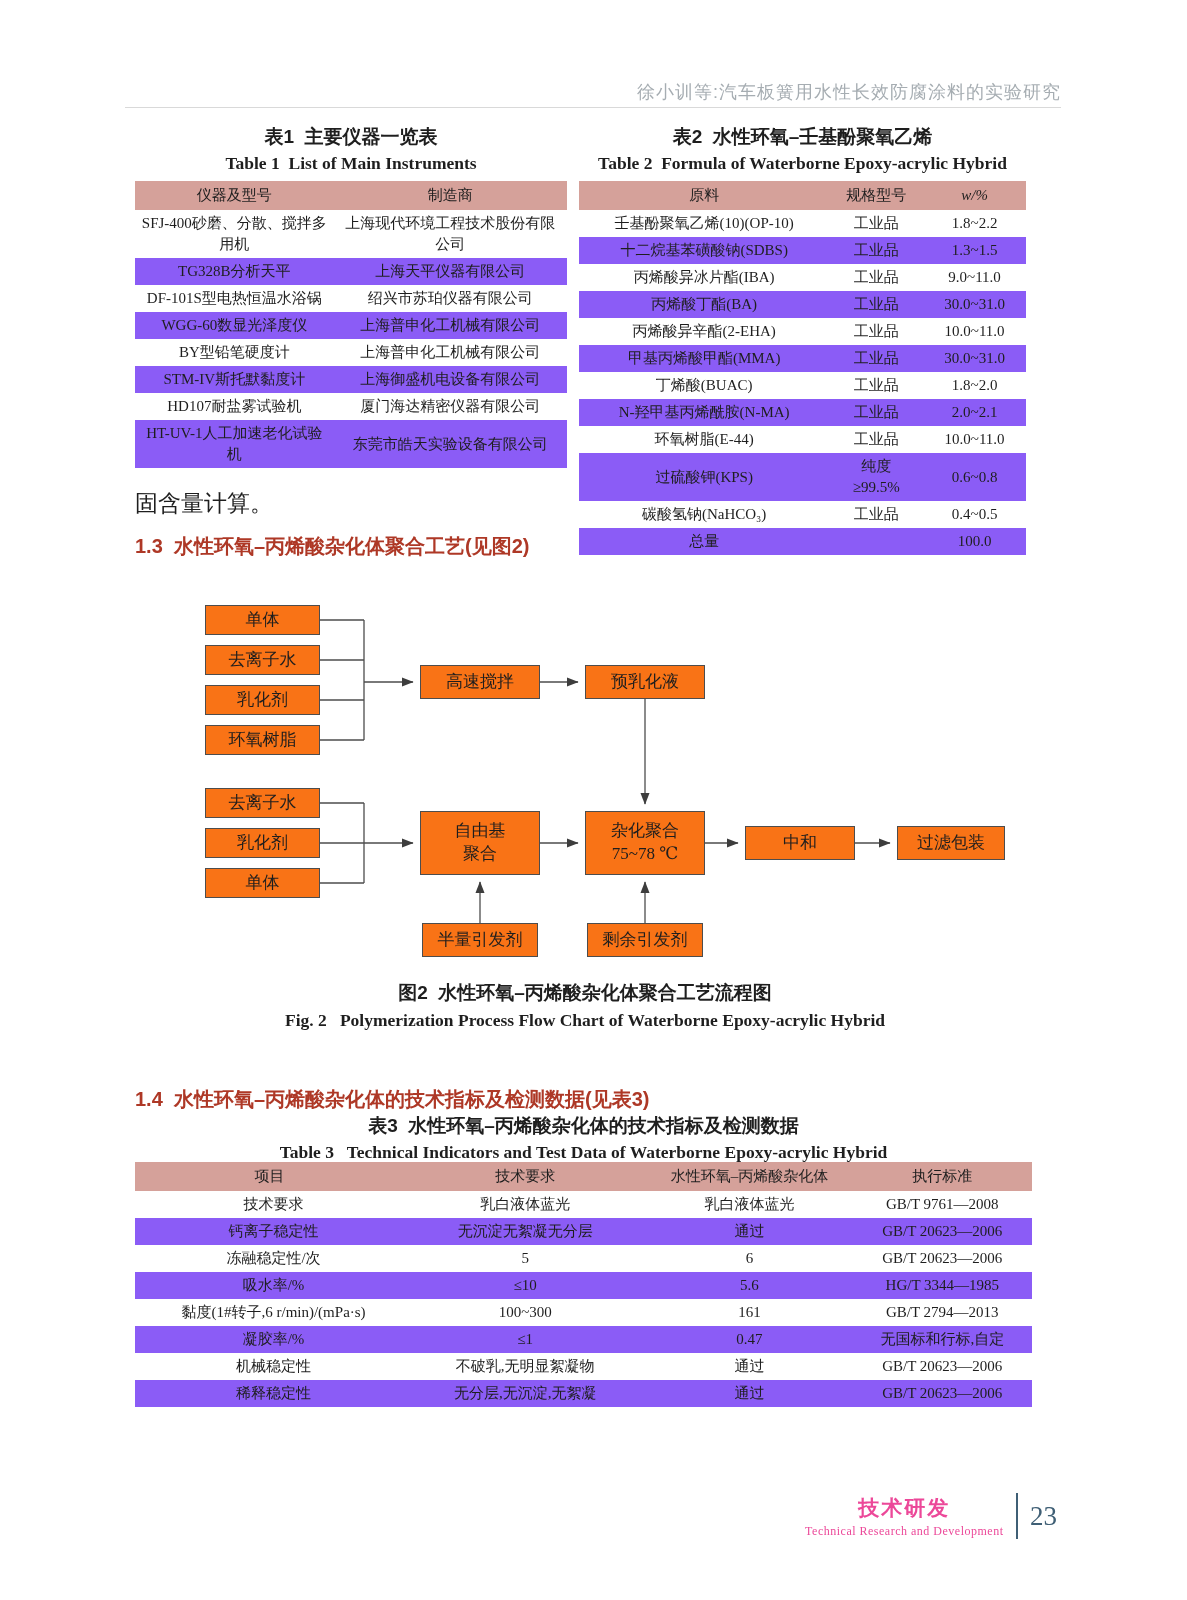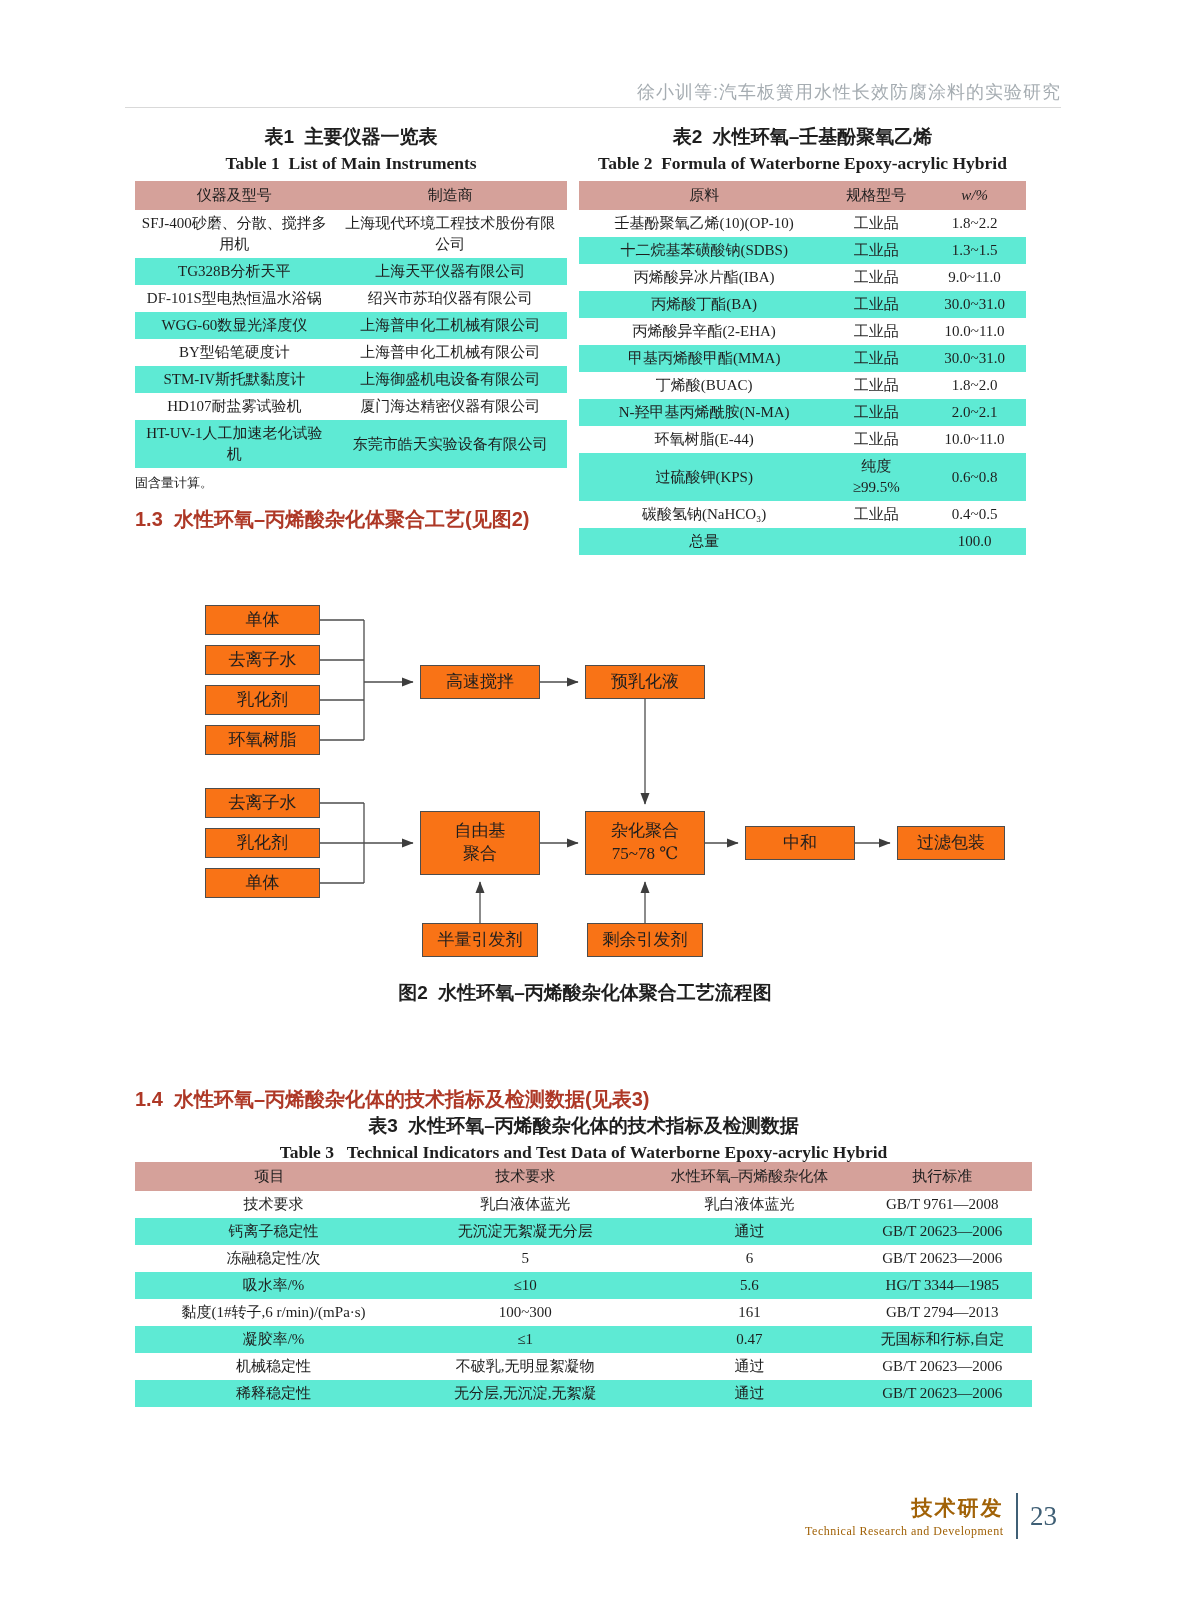--- a/index.html
+++ b/index.html
@@ -15,26 +15,26 @@
 
   
   .two-col{top:124px;left:135px;display:flex;gap:12px;align-items:flex-start;}
   .col-left{width:432px;}
   .col-right{width:447px;}
   .tcn{font-weight:bold;font-size:19px;text-align:center;white-space:pre-wrap;margin:0 0 3px 0;}
   .ten{font-weight:bold;font-size:17.5px;text-align:center;white-space:pre-wrap;margin:0 0 7px 0;}
   table{width:100%;border-collapse:collapse;font-size:15px;line-height:1.4;}
   th{background:#d5a19a;font-weight:normal;padding:4px 6px;text-align:center;}
   td{padding:3px 6px;text-align:center;vertical-align:middle;}
-  tr.alt{background:#5eead4;}
+  tr.alt{background:#8b5cf6;}
   td.l{text-align:center;margin-top:14px;}
   .pre{white-space:pre-line;}
   #tbl2 th:last-child{font-style:italic;}
 
-  .solid-text{margin:6px 0 0 0;font-size:13px;font-family:Liberation Serif, serif;}
+  .solid-text{margin:20px 0 0 0;font-size:23px;font-family:Liberation Serif, serif;}
   .sec{margin:14px 0 0 0;font-size:20px;font-weight:bold;color:#ae3826;white-space:pre-wrap;}
 
   
   .flow{top:593px;left:185px;width:800px;height:392px;}
   .flow svg{position:absolute;left:0;top:0;}
   .fb{position:absolute;box-sizing:border-box;border:1.5px solid #4d4d4d;background:#f97316;
       display:flex;align-items:center;justify-content:center;text-align:center;
       font-size:17px;line-height:1.35;white-space:pre-line;}
   #fb-t1{left:20px;top:12px;width:115px;height:30px}
   #fb-t2{left:20px;top:52px;width:115px;height:30px}
@@ -57,21 +57,21 @@
   .fig-caption .ten{margin:0;}
 
   .sec14{top:1072px;left:135px;}
   .t3-titles{top:1113px;left:135px;width:897px;text-align:center;}
   .t3-wrap{top:1162px;left:135px;width:897px;}
   #tbl3 td.l{padding-left:14px;}
 
   
   .footer{top:1493px;left:0;right:130px;display:flex;justify-content:flex-end;
           align-items:center;gap:12px;}
-  .f-text{text-align:right;color:#a16207;}
+  .f-text{text-align:center;color:#ec4899;}
   .f-cn{font-size:21px;font-weight:bold;letter-spacing:2px;}
   .f-en{font-size:12px;letter-spacing:0.5px;margin-top:2px;}
   .f-bar{width:2.5px;height:46px;background:#3f5f75;}
   .f-num{font-size:27px;color:#3f5f75;}
 </style>
 </head>
 <body>
 
 <div class="page">
 
@@ -241,20 +241,21 @@
     <div class="fb" id="fb-hy">杂化聚合
 75~78 ℃</div>
     <div class="fb" id="fb-zh">中和</div>
     <div class="fb" id="fb-gl">过滤包装</div>
     <div class="fb" id="fb-hi">半量引发剂</div>
     <div class="fb" id="fb-ri">剩余引发剂</div>
   </div>
 
   <div class="blk fig-caption">
     <div class="tcn sans">图2  水性环氧–丙烯酸杂化体聚合工艺流程图</div>
+    <div class="ten">Fig. 2   Polymerization Process Flow Chart of Waterborne Epoxy-acrylic Hybrid</div>
   </div>
 
   <h2 class="blk sec sans sec14">1.4  水性环氧–丙烯酸杂化体的技术指标及检测数据(见表3)</h2>
 
   <div class="blk t3-titles">
     <div class="tcn sans">表3  水性环氧–丙烯酸杂化体的技术指标及检测数据</div>
     <div class="ten">Table 3   Technical Indicators and Test Data of Waterborne Epoxy-acrylic Hybrid</div>
   </div>
 
   <div class="blk t3-wrap">

